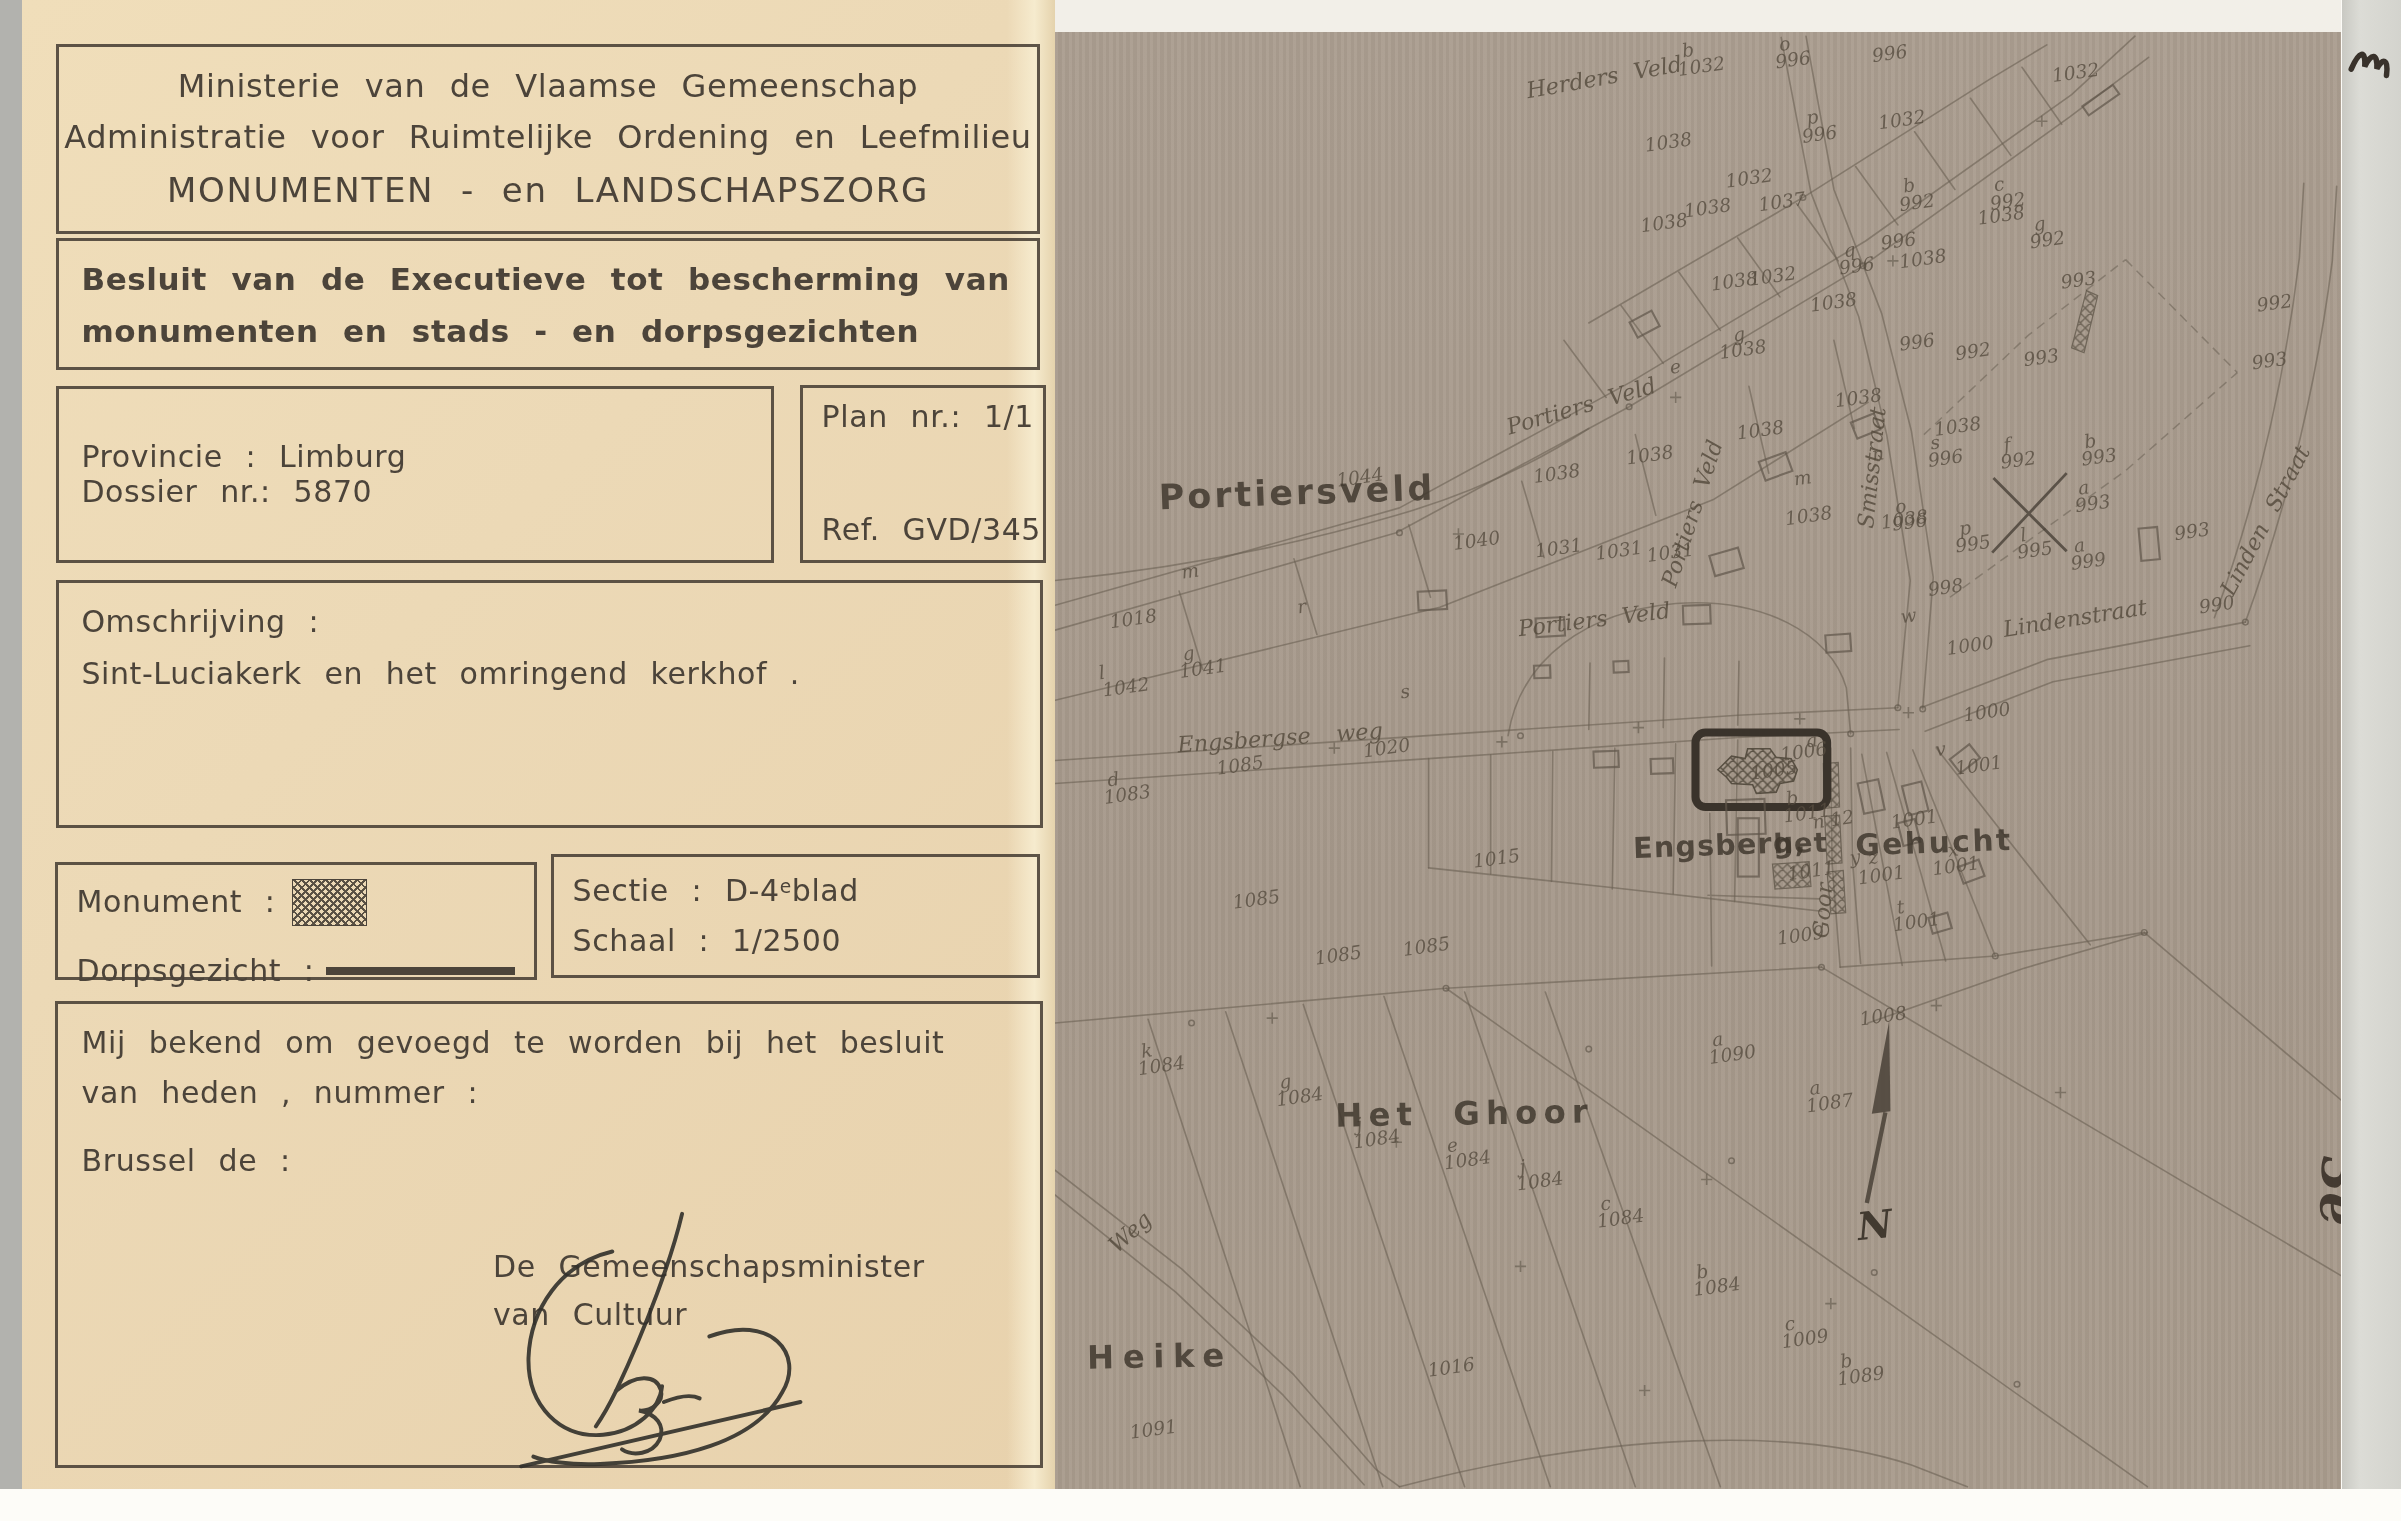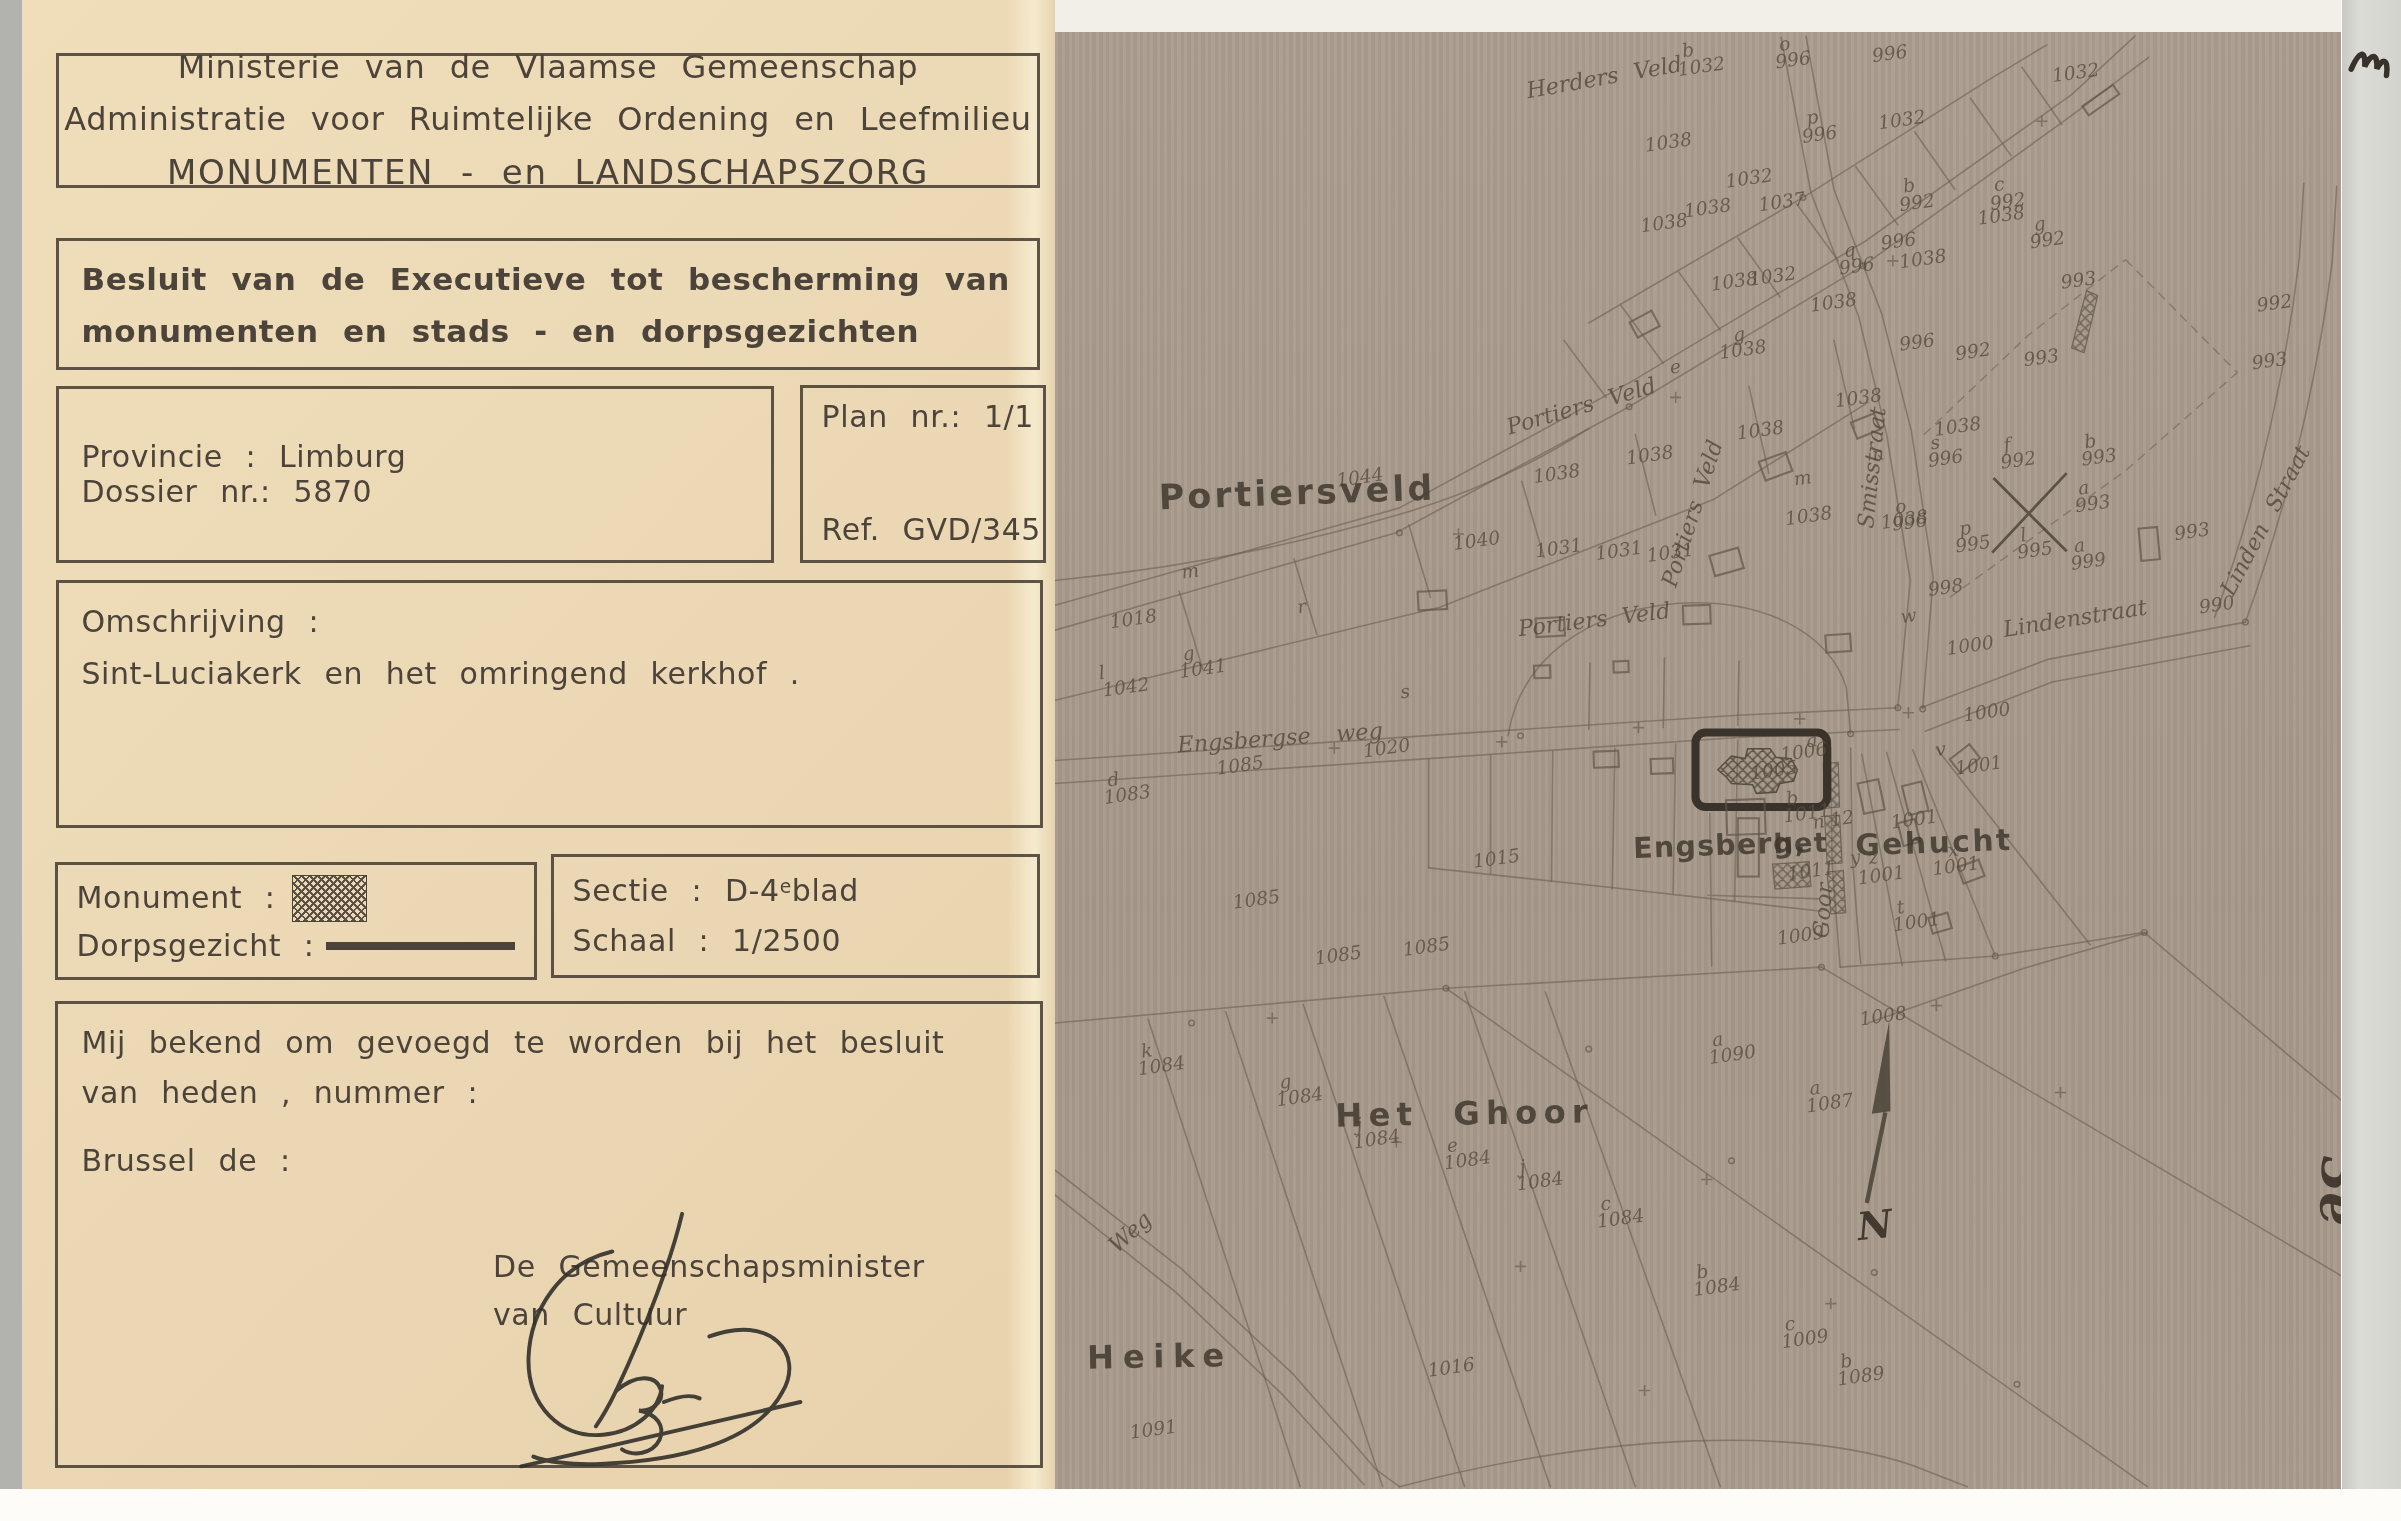--- a/index.html
+++ b/index.html
@@ -17,33 +17,33 @@
                       linear-gradient(180deg,#aa9d8f 0%,#a5988a 60%,#a89b8c 100%);}
   #top-strip{position:absolute;left:1055px;top:0;width:1286px;height:32px;background:#f2efe8;}
   #bottom-strip{position:absolute;left:0;top:1489px;width:2401px;height:32px;background:#fdfcf8;}
   #right-strip{position:absolute;left:2342px;top:0;width:60px;height:1521px;
      background:linear-gradient(90deg,#c9c9c3 0%,#dcdcd6 30%,#d3d3cd 100%);
      background-blend-mode:normal;}
   
   .box{position:absolute;border:3.1px solid rgba(72,63,52,.88);box-sizing:border-box;color:#4c443a;}
   .t{white-space:nowrap;color:#4c443a;letter-spacing:.02em;word-spacing:.42em;line-height:1.15;}
   .sup{font-size:.62em;vertical-align:.45em;}
-  #box-header{left:56px;top:53px;width:984px;height:135px;display:flex;flex-direction:column;
+  #box-header{left:56px;top:44px;width:984px;height:190px;display:flex;flex-direction:column;
      justify-content:center;align-items:center;gap:15px;font-size:32px;}
   #box-header .l3{font-size:34px;letter-spacing:.05em;}
   #box-besluit{left:56px;top:238px;width:984px;height:132px;padding:21px 22.4px;font-size:31px;}
   #box-besluit .t{display:block;margin-bottom:16px;font-weight:bold;}
   #box-prov{left:56px;top:386px;width:718px;height:177px;padding:16px 22.4px;font-size:30px;
      display:flex;flex-direction:column;justify-content:center;gap:0;}
   #box-plan{left:800px;top:385px;width:246px;height:178px;padding:12.4px 18.6px;font-size:30px;
      display:flex;flex-direction:column;justify-content:space-between;gap:32px;}
   #box-omschr{left:56px;top:580px;width:987px;height:248px;padding:22.4px 22.4px;font-size:30px;}
   #box-omschr .t{display:block;margin-bottom:17.4px;}
   #box-legend{left:55px;top:862px;width:482px;height:118px;padding:13.7px 18.6px;font-size:30px;
-     display:flex;flex-direction:column;justify-content:flex-end;gap:7px;}
+     display:flex;flex-direction:column;justify-content:flex-start;gap:28px;}
   .legend-row{display:flex;align-items:center;}
   #hatch-swatch{width:73px;height:45px;margin-left:16px;border:1.9px solid #4c443a;
      background-image:repeating-linear-gradient(45deg,transparent 0 3.7px,#5a5144 3.7px 5.6px),
                       repeating-linear-gradient(-45deg,transparent 0 3.7px,#5a5144 3.7px 5.6px);}
   #line-swatch{width:204px;height:8px;margin-left:11.2px;background:#4c443a;}
   #box-sectie{left:551px;top:854px;width:489px;height:124px;padding:11.2px 18.6px;font-size:30px;
      display:flex;flex-direction:column;justify-content:center;gap:15px;}
   #box-note{left:55px;top:1001px;width:988px;height:467px;padding:0;font-size:30px;}
   #box-note .l1{position:absolute;left:23.6px;top:22.4px;}
   #box-note .l2{position:absolute;left:23.6px;top:72px;}

